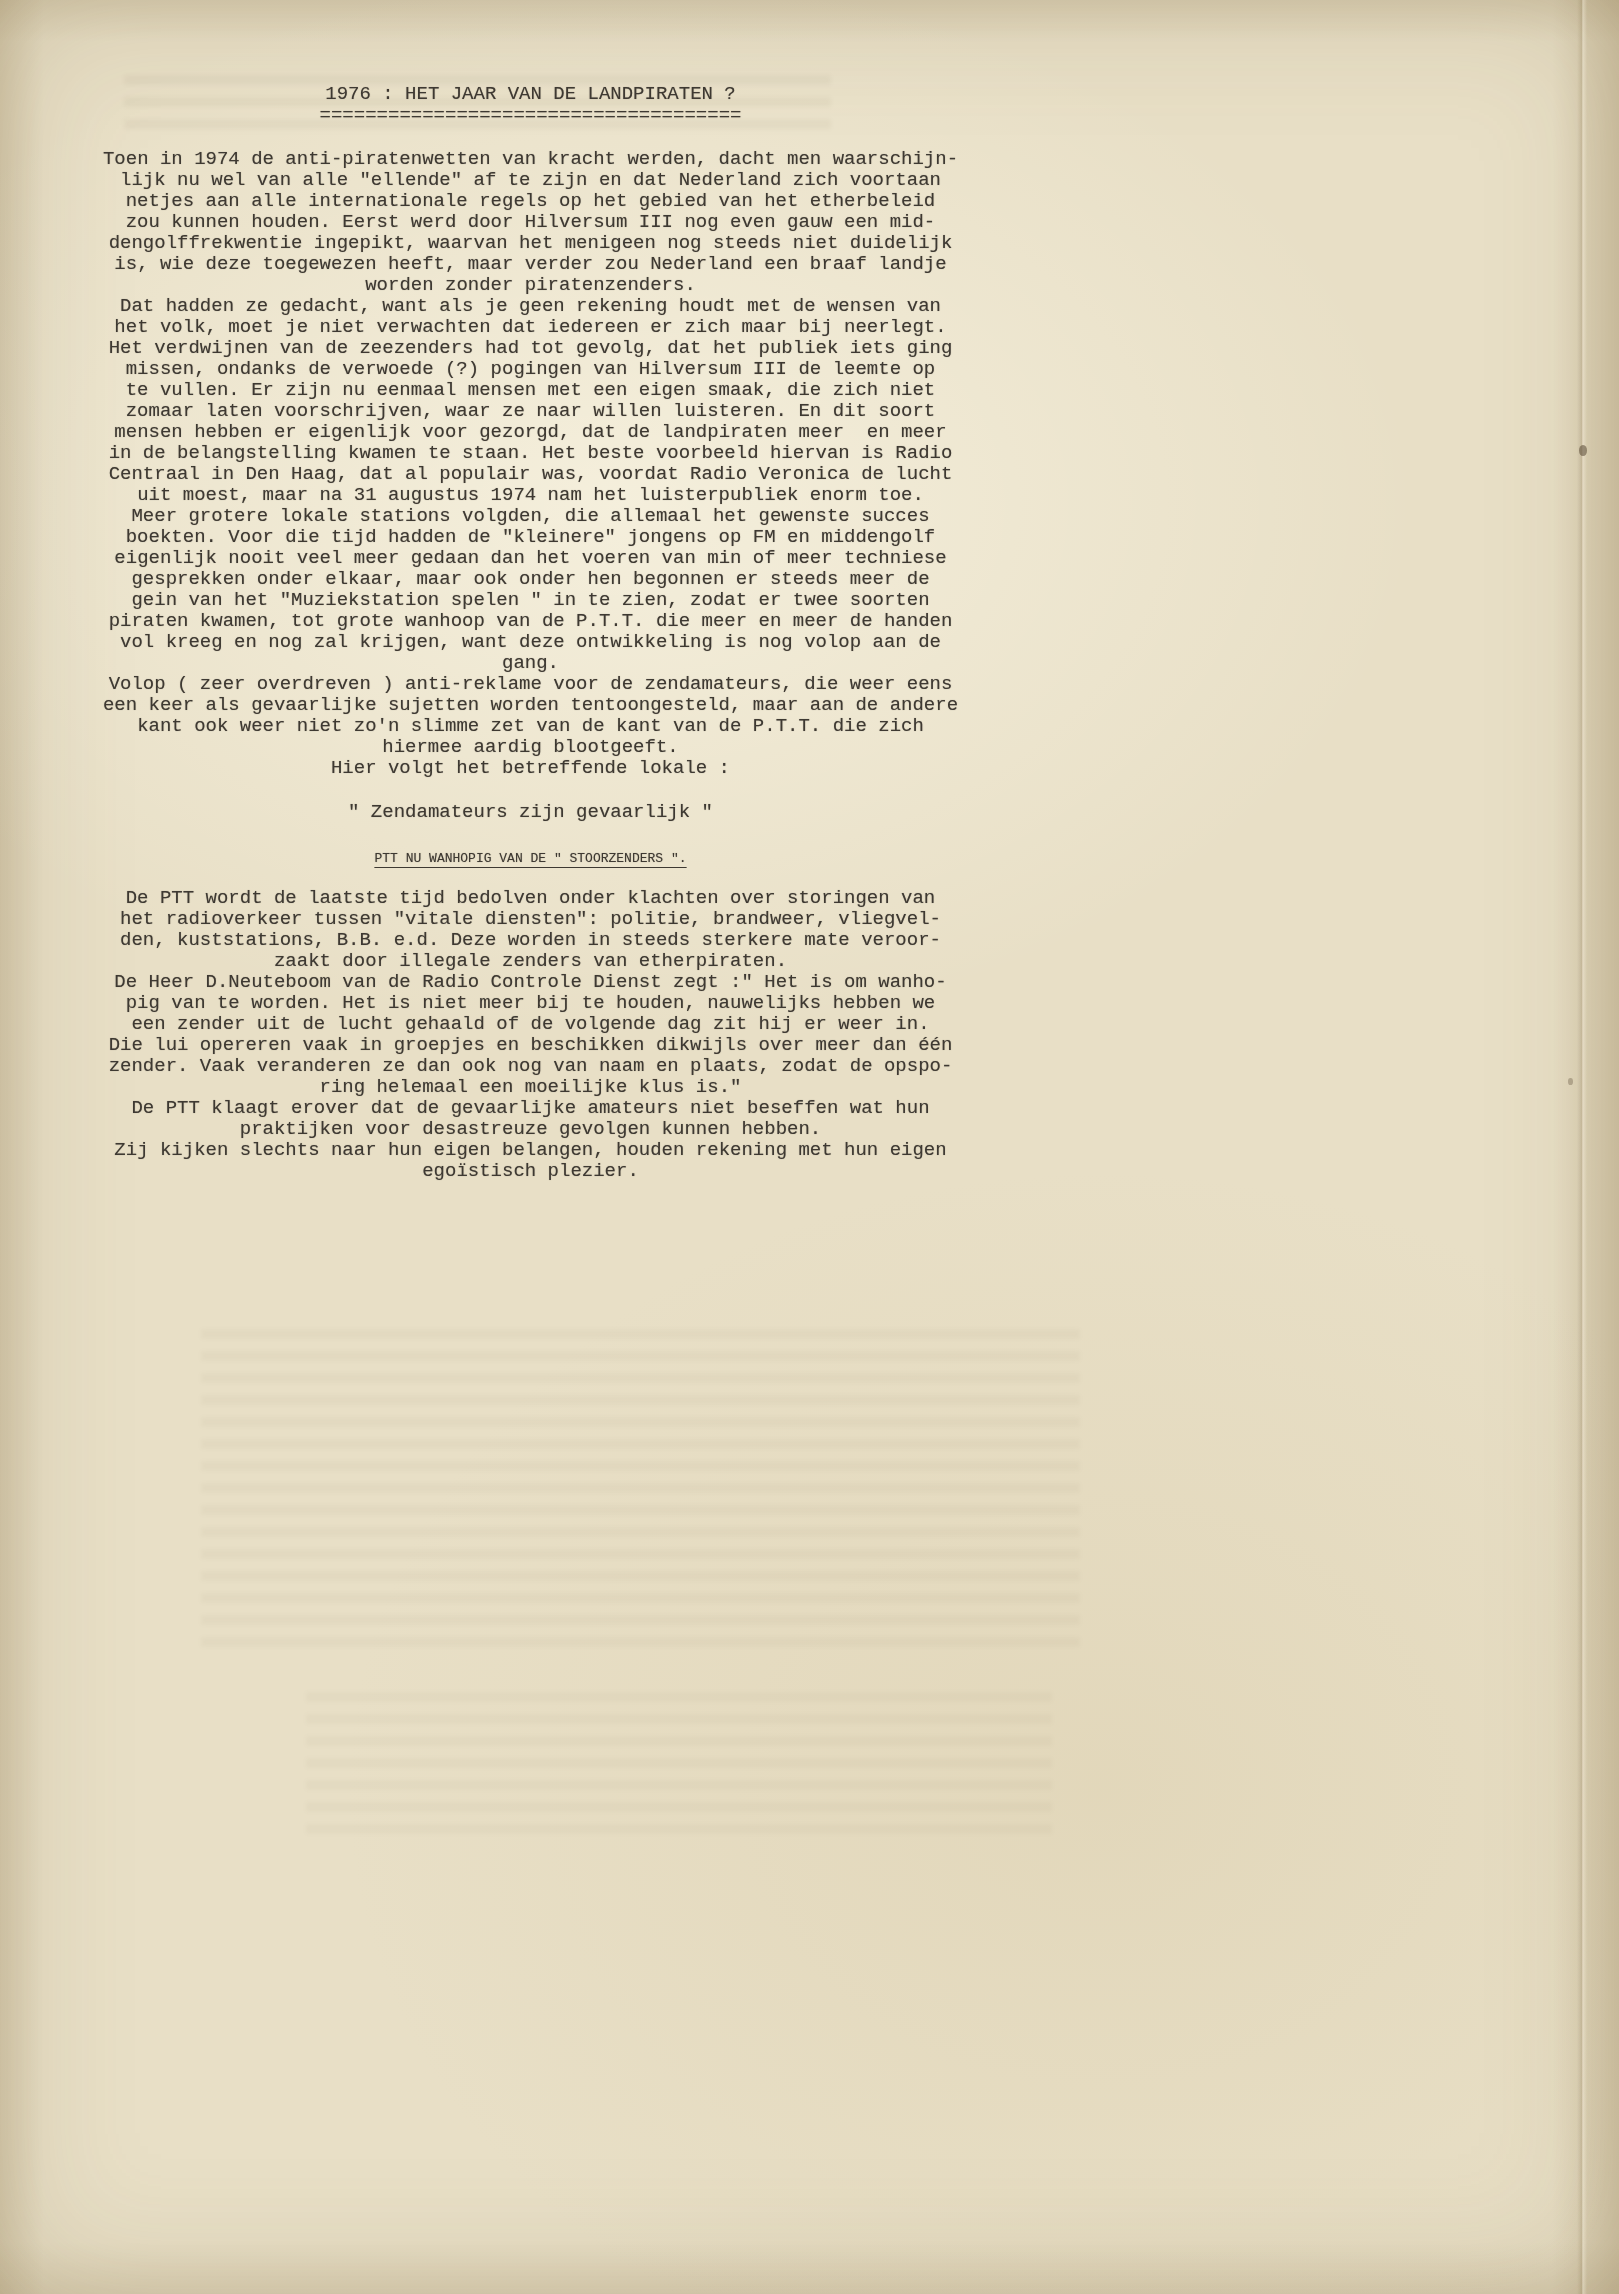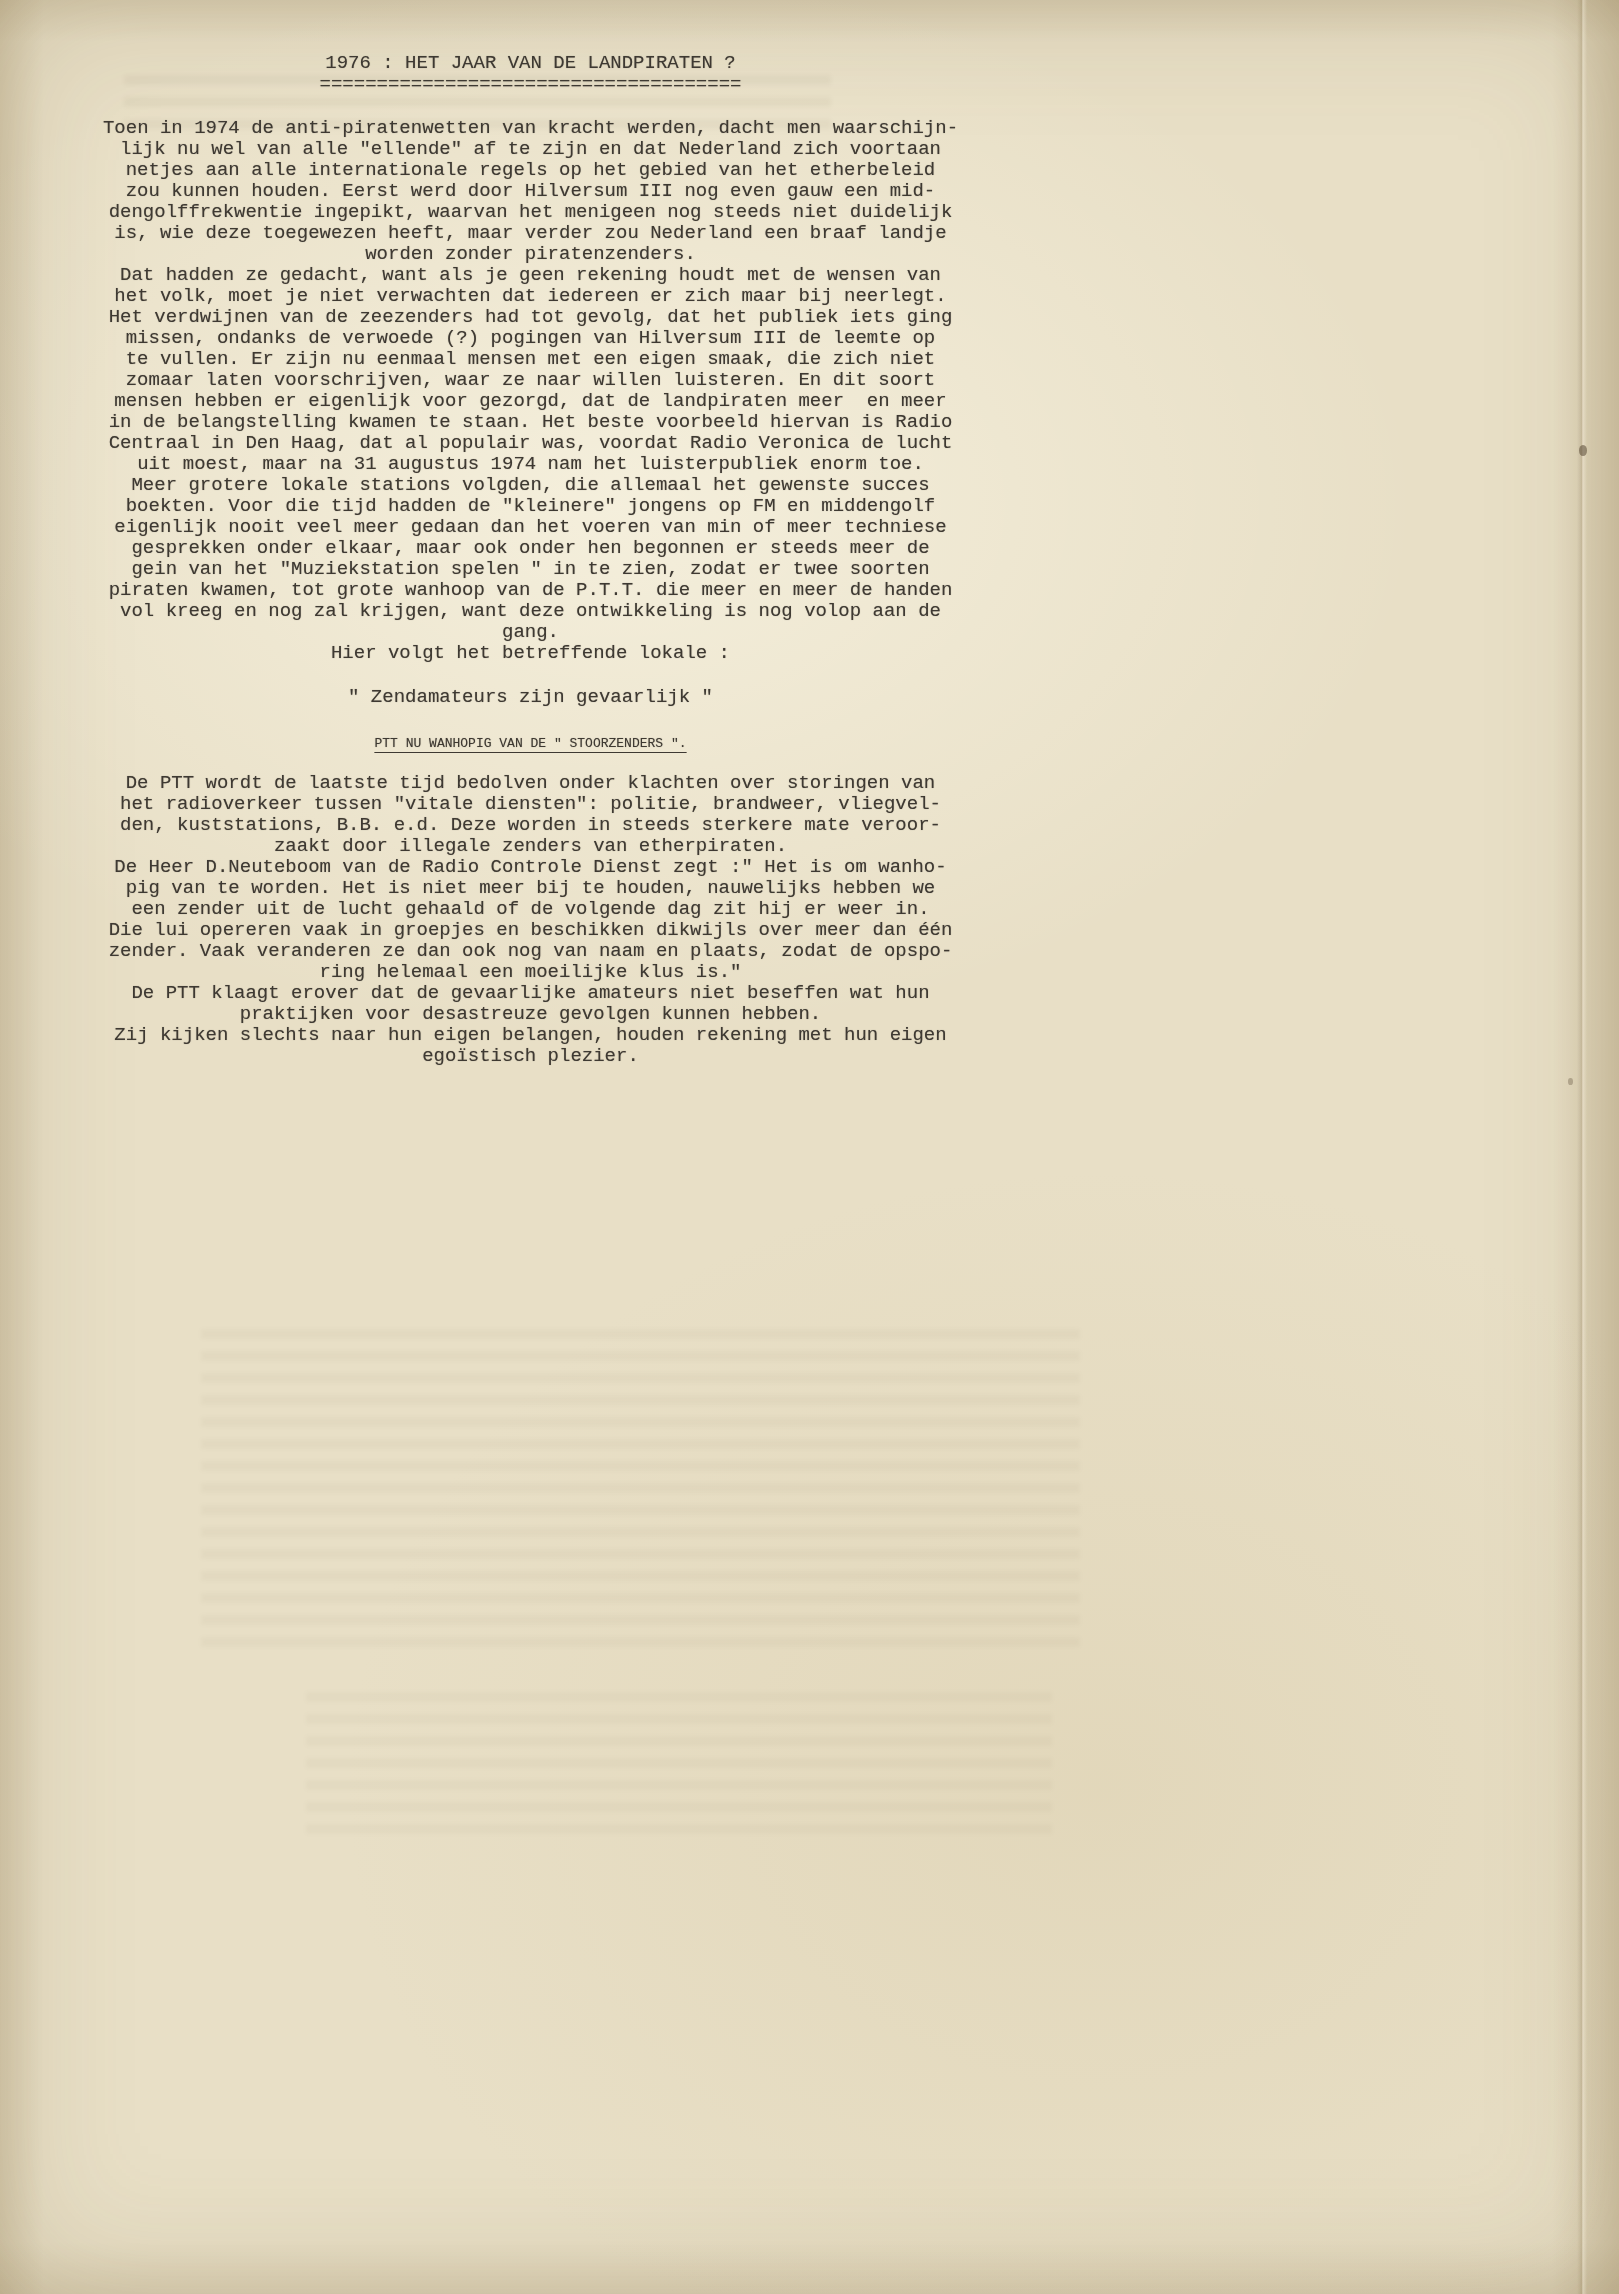--- a/index.html
+++ b/index.html
@@ -54,21 +54,21 @@
     position: absolute;
     background: rgba(88, 73, 52, 0.55);
     border-radius: 50%;
   }
   .speck-a { left: 1579px; top: 445px;  width: 7.6px; height: 10.5px; }
   .speck-b { left: 1568px; top: 1078px; width: 4.8px; height: 6.7px; opacity: 0.6; }
 
   .content {
     position: absolute;
     left: 81px;
-    top: 53px;
+    top: 84px;
     width: 899px;
     color: #3e3932;
     font-size: 19px;
     line-height: 21px;
     text-shadow: 0 0 1px rgba(62, 57, 50, 0.45);
   }
   .title {
     margin: 0;
     font-size: 19px;
     font-weight: normal;
@@ -135,20 +135,24 @@
 Centraal in Den Haag, dat al populair was, voordat Radio Veronica de lucht
 uit moest, maar na 31 augustus 1974 nam het luisterpubliek enorm toe.</p>
     <p class="para">Meer grotere lokale stations volgden, die allemaal het gewenste succes
 boekten. Voor die tijd hadden de "kleinere" jongens op FM en middengolf
 eigenlijk nooit veel meer gedaan dan het voeren van min of meer techniese
 gesprekken onder elkaar, maar ook onder hen begonnen er steeds meer de
 gein van het "Muziekstation spelen " in te zien, zodat er twee soorten
 piraten kwamen, tot grote wanhoop van de P.T.T. die meer en meer de handen
 vol kreeg en nog zal krijgen, want deze ontwikkeling is nog volop aan de
 gang.</p>
+    <p class="para">Volop ( zeer overdreven ) anti-reklame voor de zendamateurs, die weer eens
+een keer als gevaarlijke sujetten worden tentoongesteld, maar aan de andere
+kant ook weer niet zo'n slimme zet van de kant van de P.T.T. die zich
+hiermee aardig blootgeeft.</p>
     <p class="para">Hier volgt het betreffende lokale :</p>
   </div>
 
   <p class="quote">" Zendamateurs zijn gevaarlijk "</p>
 
   <h2 class="article-heading">PTT NU WANHOPIG VAN DE " STOORZENDERS ".</h2>
 
   <div>
     <p class="para">De PTT wordt de laatste tijd bedolven onder klachten over storingen van
 het radioverkeer tussen "vitale diensten": politie, brandweer, vliegvel-

